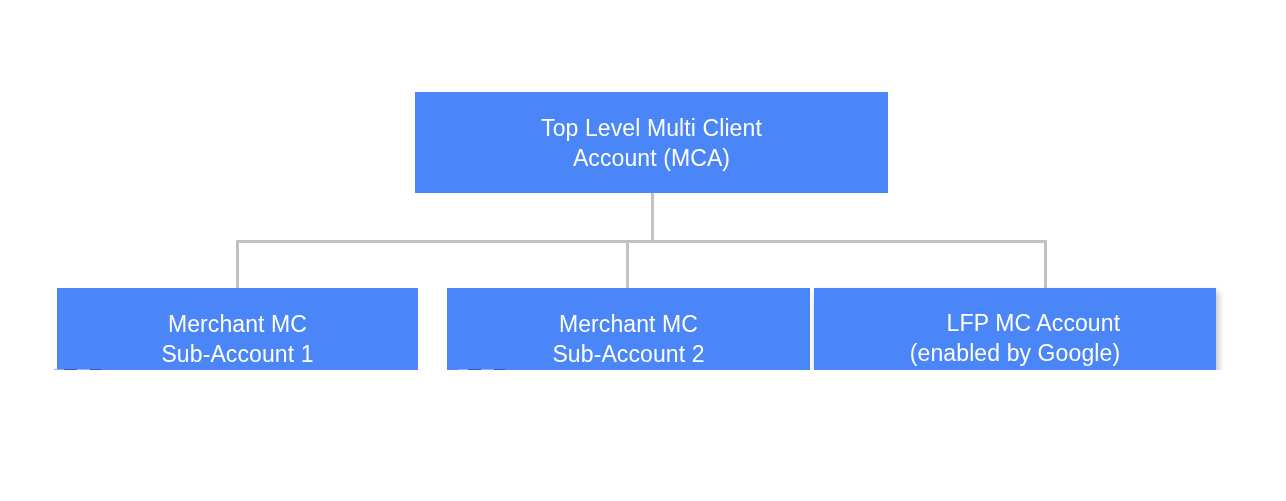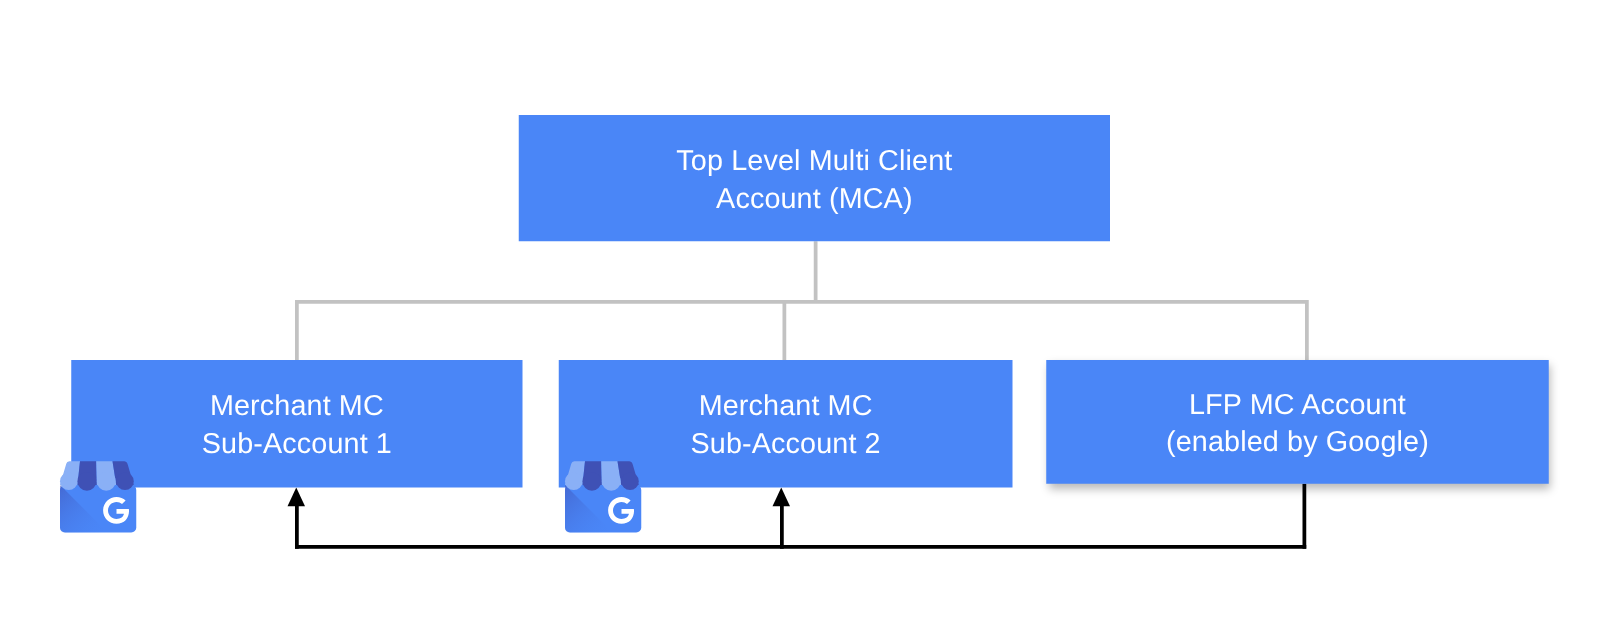--- a/index.html
+++ b/index.html
@@ -6,21 +6,21 @@
     margin: 0;
     padding: 0;
     background: #ffffff;
   }
   body {
     font-family: "Liberation Sans", sans-serif;
   }
   #canvas {
     position: relative;
     width: 1286px;
-    height: 501px;
+    height: 370px;
     background: #ffffff;
     overflow: hidden;
   }
   .node {
     position: absolute;
     background: #4a86f7;
     color: #ffffff;
     display: flex;
     align-items: center;
     justify-content: center;
@@ -48,25 +48,26 @@
     width: 361px;
     height: 102px;
   }
   #node-sub2 {
     left: 447px;
     top: 288px;
     width: 363px;
     height: 102px;
   }
   #node-lfp {
-    left: 837px;
+    left: 814px;
     top: 288px;
     width: 402px;
     height: 99px;
     box-shadow: 2px 4px 7px rgba(0,0,0,0.28);
+    text-align: right;
   }
 
   
   .conn {
     position: absolute;
     background: #c2c2c2;
     z-index: 1;
   }
   #conn-stem-top   { left: 651px; top: 193px; width: 3px;  height: 49px; }
   #conn-hbar       { left: 236px; top: 240px; width: 810px; height: 3px; }

